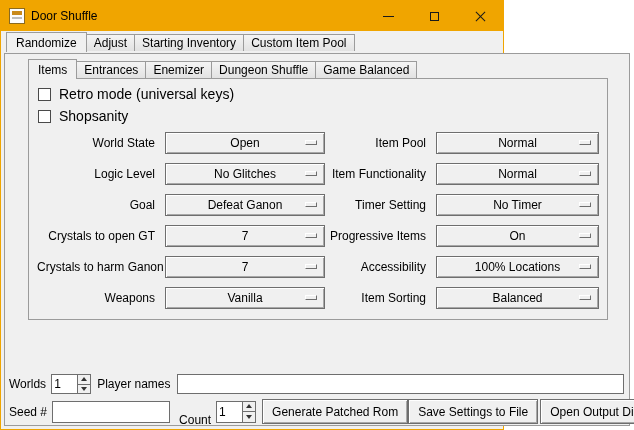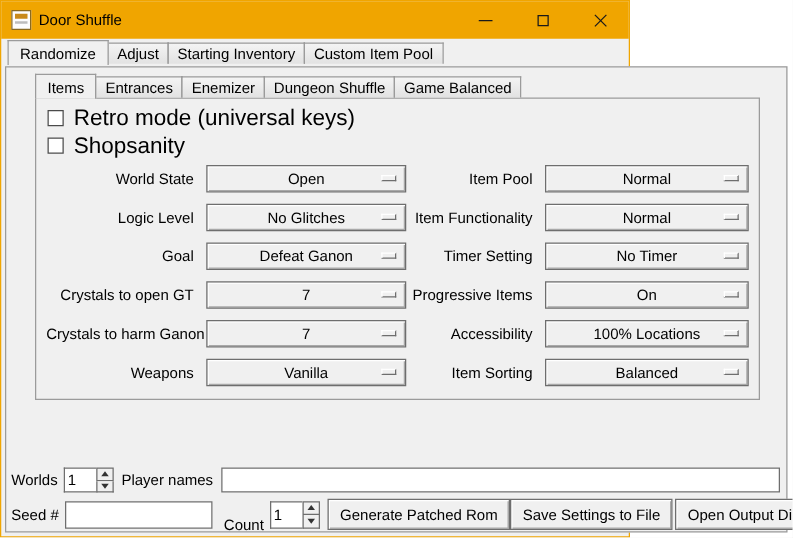--- a/index.html
+++ b/index.html
@@ -72,21 +72,21 @@
   .inner-tabrow { top: 4px; left: 23px; }
   .inner-pane { top: 24px; left: 23px; width: 580px; height: 242px; }
 
   
   .chk-area { padding-top: 4px; }
   .chk-row { display: flex; align-items: center; height: 22px; padding-left: 9px; }
   .checkbox {
     width: 13px; height: 13px; background: #fff;
     border: 1px solid #4a4a4a; margin-right: 8px; flex: 0 0 auto;
   }
-  .chk-lbl { font-size: 18px; }
+  .chk-lbl { font-size: 14px; }
 
   .opt-row { display: flex; align-items: center; height: 31px; padding: 0 8px; }
   .lbl { font-size: 12px; white-space: nowrap; }
   .left-lbl { width: 118px; text-align: right; margin-right: 10px; flex: 0 0 auto; }
   .left-sel { width: 160px; flex: 0 0 auto; }
   .right-lbl { flex: 1; text-align: right; margin-right: 10px; }
   .right-sel { width: 163px; flex: 0 0 auto; }
 
   .select-btn {
     height: 22px; position: relative;

